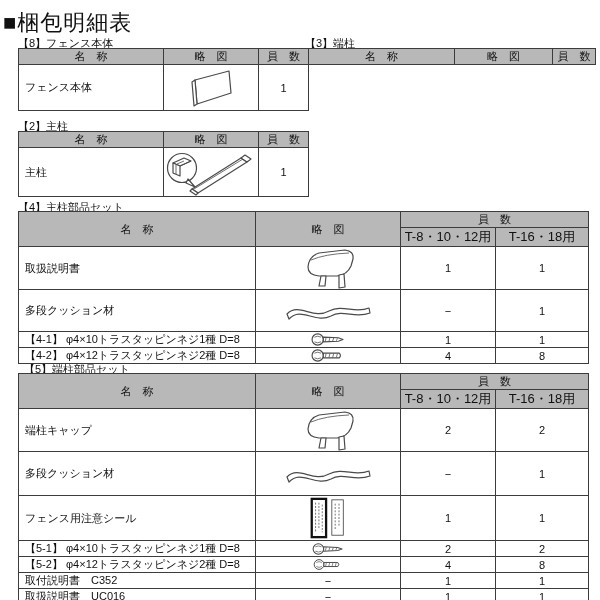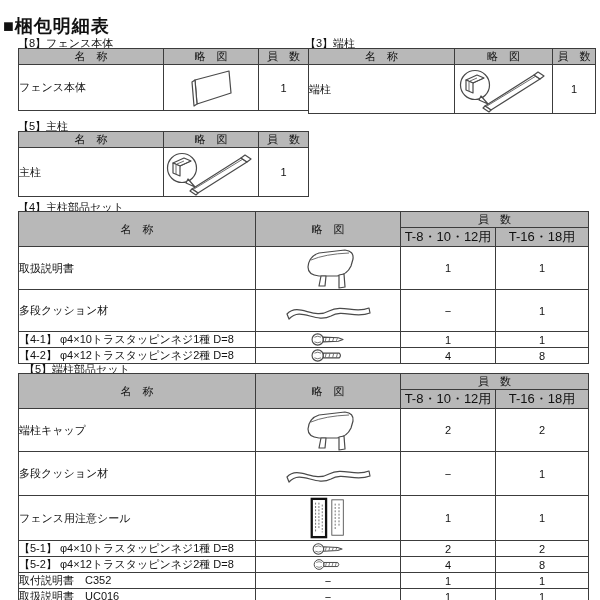--- a/index.html
+++ b/index.html
@@ -1,28 +1,28 @@
 <!DOCTYPE html>
 <html><head>
 <meta charset="utf-8">
 <style>
   html,body{margin:0;padding:0;}
   body{
     width:600px;height:600px;background:#ffffff;position:relative;
     font-family:"Liberation Sans","DejaVu Sans",sans-serif;color:#111;
     -webkit-font-smoothing:antialiased;
   }
-  .doc-title{position:absolute;left:3px;top:14px;font-size:18px;font-weight:bold;letter-spacing:1px;}
+  .doc-title{position:absolute;left:3px;top:8px;font-size:22px;font-weight:normal;letter-spacing:1px;}
   .sec-label{position:absolute;font-size:11px;color:#111;}
   .tbl-wrap{position:absolute;}
   table{border-collapse:collapse;table-layout:fixed;border:1px solid #737373;background:#fff;}
   th,td{border:1px solid #3c3c3c;padding:0;font-size:11px;font-weight:normal;overflow:hidden;vertical-align:middle;}
   th{background:#b8b8b8;text-align:center;}
   .sub-th{font-size:13px;}
-  td.name-cell{text-align:left;}
+  td.name-cell{text-align:left;padding-left:6px;}
   td.qty-cell{text-align:center;}
   td.sketch-cell{text-align:center;}
   tr.h16{height:16px;}
   tr.h13{height:13px;}
   tr.h46{height:46px;}
   tr.h47{height:47px;}
   tr.h43{height:43px;}
   tr.h44{height:44px;}
   tr.h42{height:42px;}
   tr.h16s{height:16px;}
@@ -119,34 +119,25 @@
         <col style="width:146px">
         <col style="width:98px">
         <col style="width:43px">
       </colgroup>
     <tbody>
         <tr class="h16">
       <th>名　称</th>
       <th>略　図</th>
       <th>員　数</th>
     </tr>
-    <tr class="h46">
-      <td class="name-cell">端柱</td>
-      <td class="sketch-cell">
-            <svg width="92" height="48" viewBox="0 0 92 48">
-              <use href="#g-post"></use>
-            </svg>
-          </td>
-      <td class="qty-cell">1</td>
-    </tr>
-  </tbody>
-    </table>
-</div>
-
-<div class="sec-label" style="left:18px;top:119px;">【5】主柱</div>
+  </tbody>
+    </table>
+</div>
+
+<div class="sec-label" style="left:18px;top:119px;">【2】主柱</div>
 <div class="tbl-wrap" style="left:18px;top:131px;">
   <table>
     <colgroup>
         <col style="width:145px">
         <col style="width:95px">
         <col style="width:50px">
       </colgroup>
     <tbody>
         <tr class="h13">
       <th>名　称</th>

